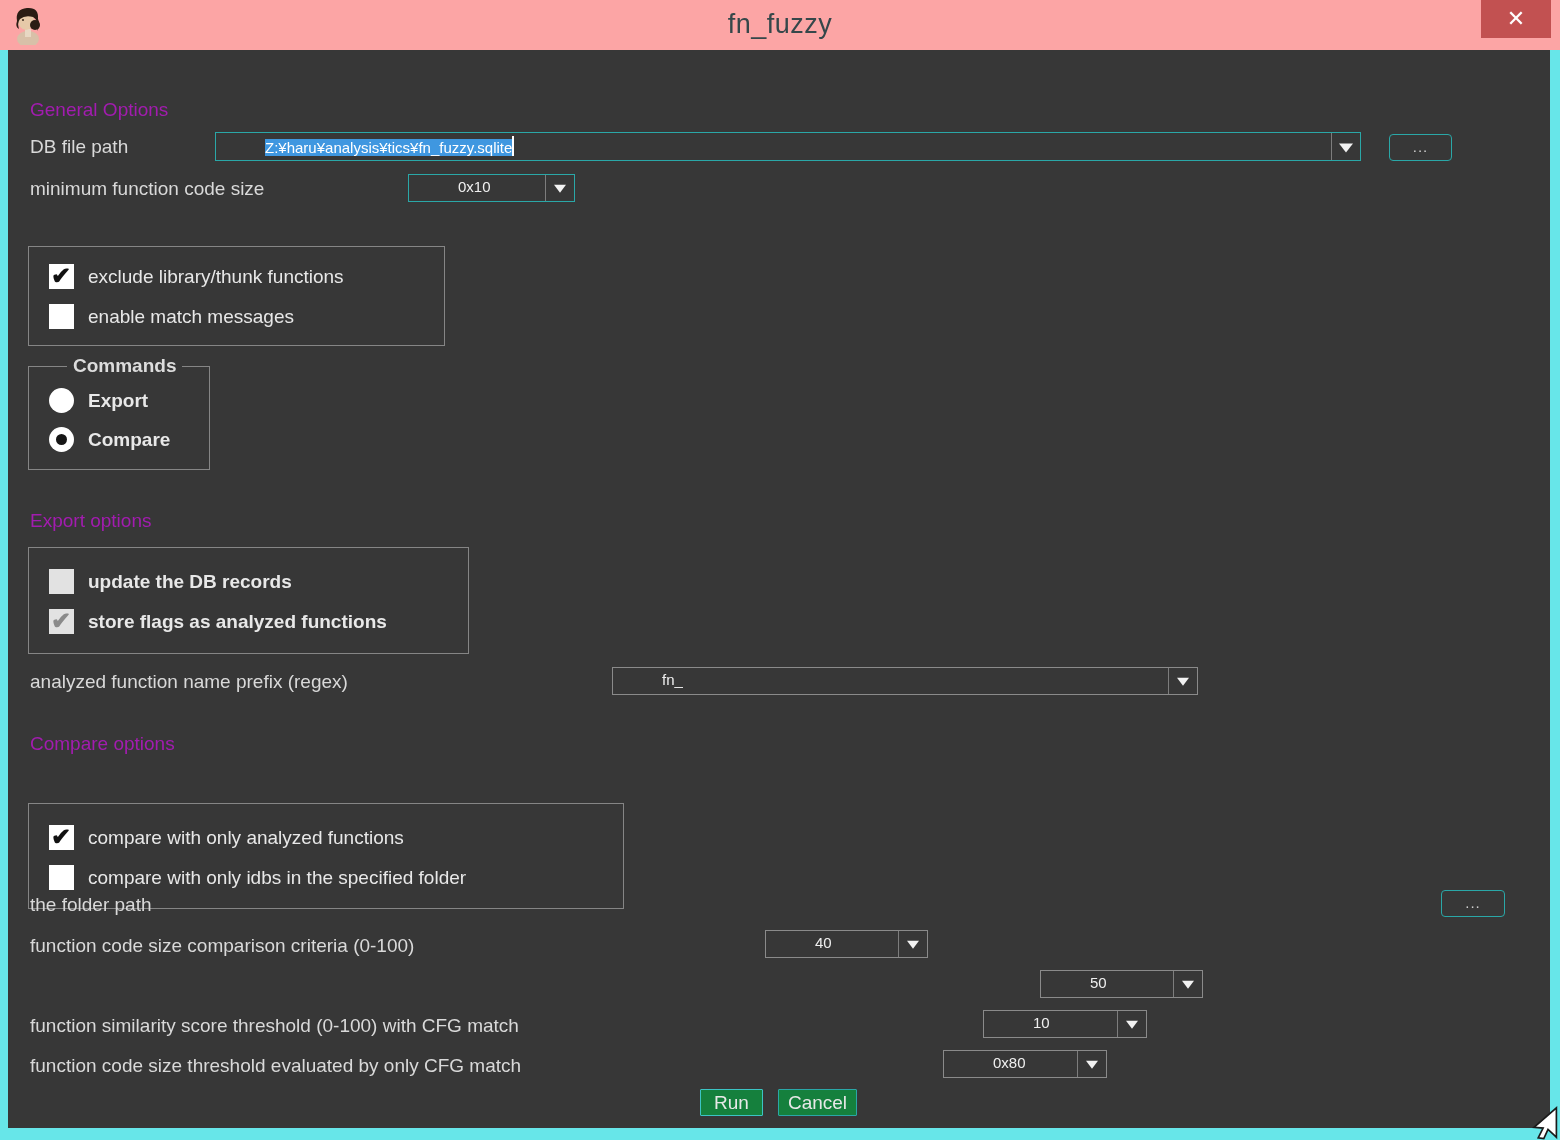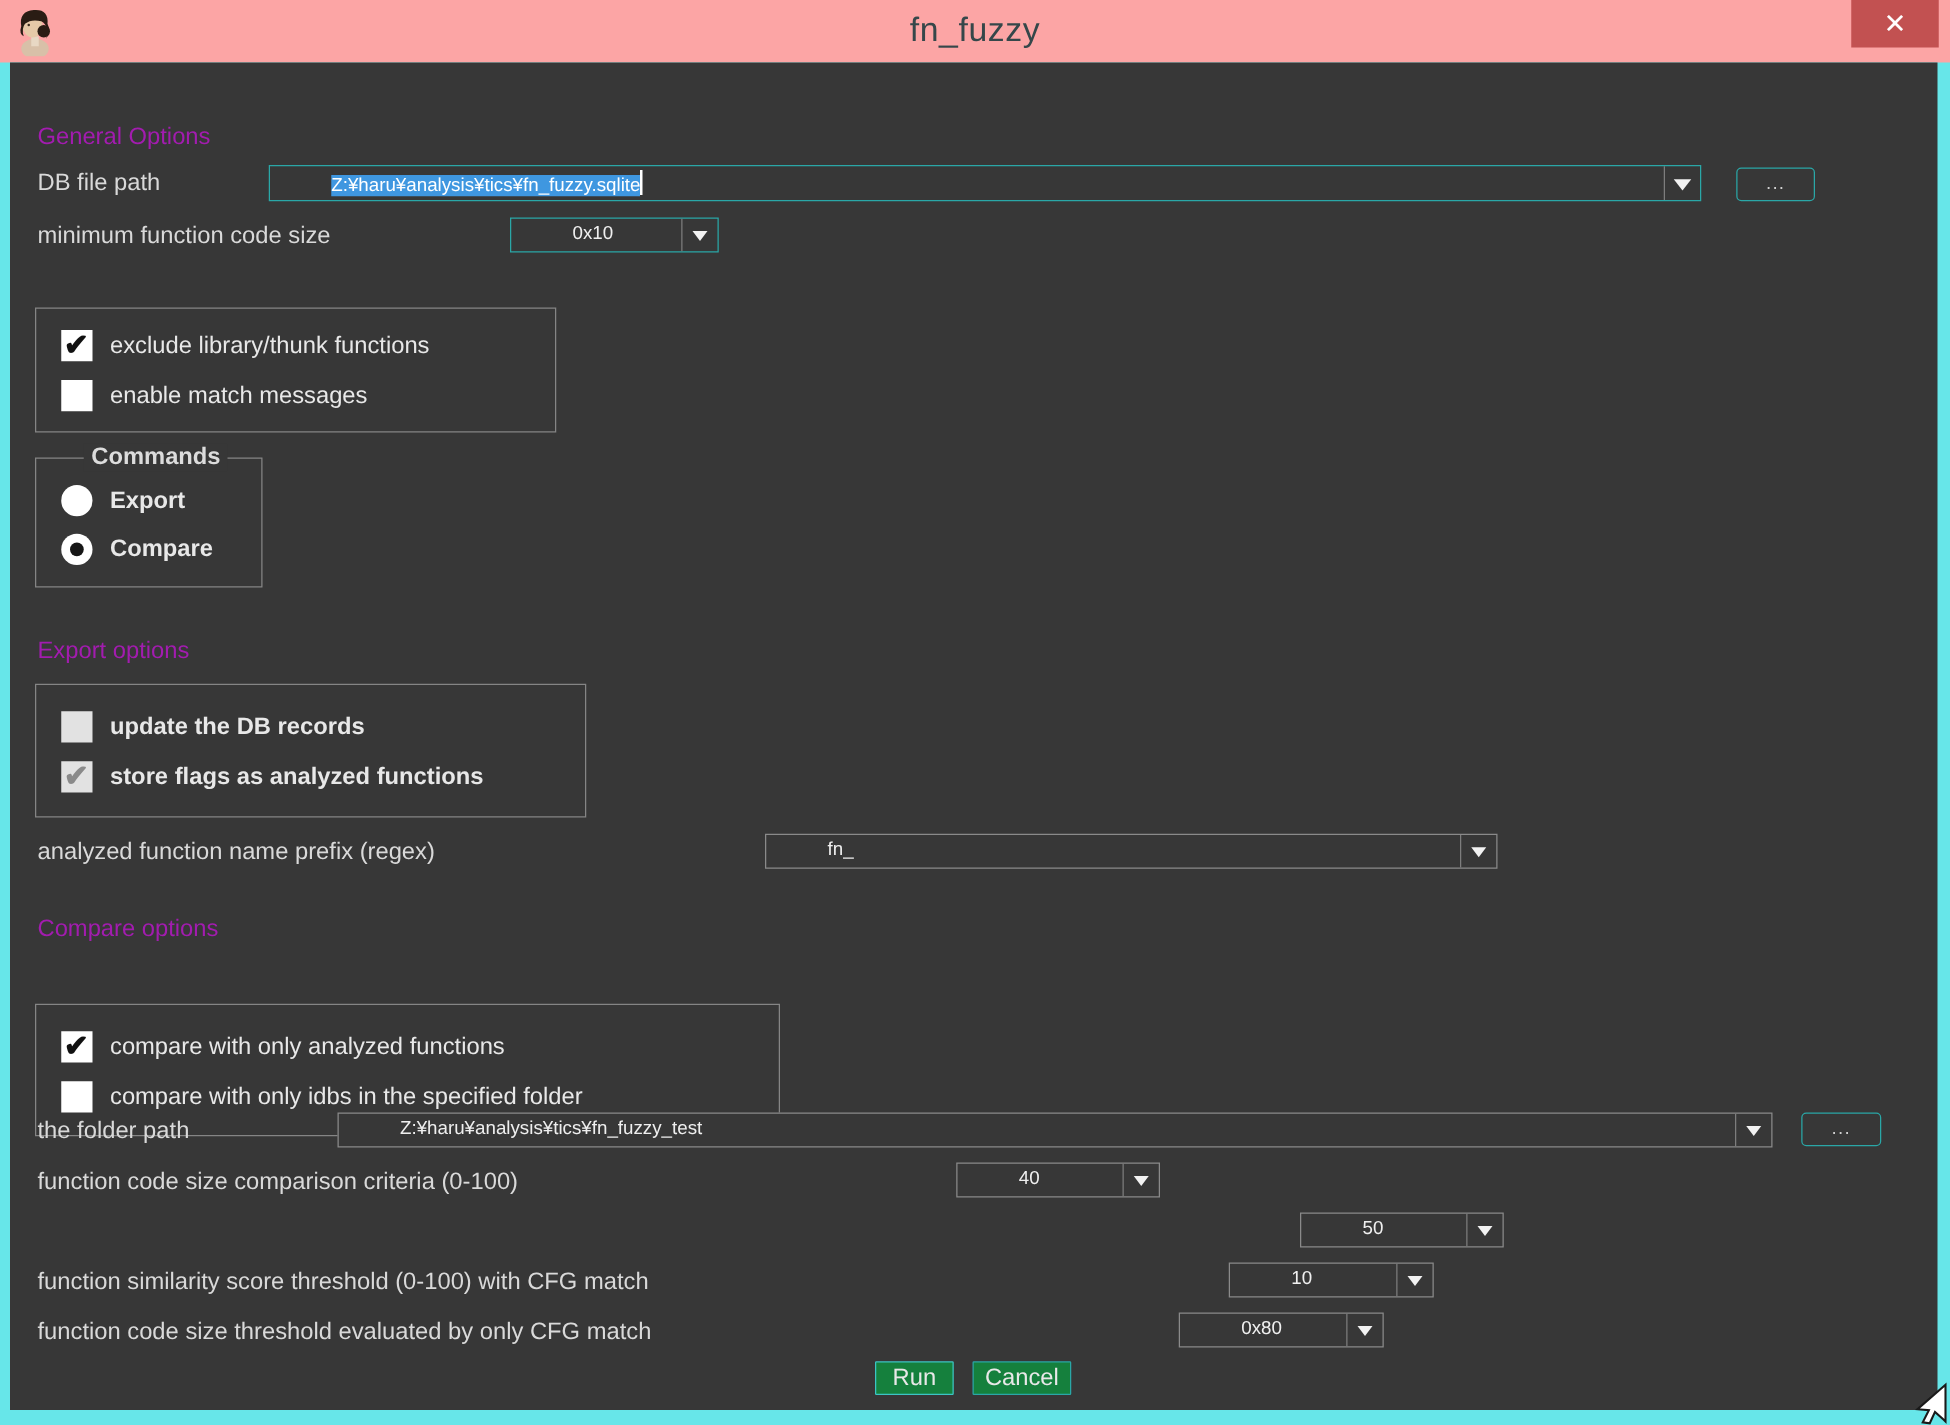--- a/index.html
+++ b/index.html
@@ -155,26 +155,20 @@
       <span class="checkbox checked"></span>
       <span class="cb-label">compare with only analyzed functions</span>
     </div>
     <div class="check-row" style="left:20px; top:61px;">
       <span class="checkbox"></span>
       <span class="cb-label">compare with only idbs in the specified folder</span>
     </div>
   </div>
 
   <div class="label" style="left:30px; top:894px;">the folder path</div>
-  <div class="combo" style="left:270px; top:890px; width:1148px; height:28px;">
-    <span class="val">Z:¥haru¥analysis¥tics¥fn_fuzzy_test</span>
-    <span class="arrow-box">
-      <span class="arrow small"></span>
-    </span>
-  </div>
   <div class="browse-btn" style="left:1441px; top:890px; width:64px; height:27px; line-height:24px;">...</div>
 
   <div class="label" style="left:30px; top:935px;">function code size comparison criteria (0-100)</div>
   <div class="combo" style="left:765px; top:930px; width:163px; height:28px;">
     <span class="val">40</span>
     <span class="arrow-box">
       <span class="arrow small"></span>
     </span>
   </div>
 

